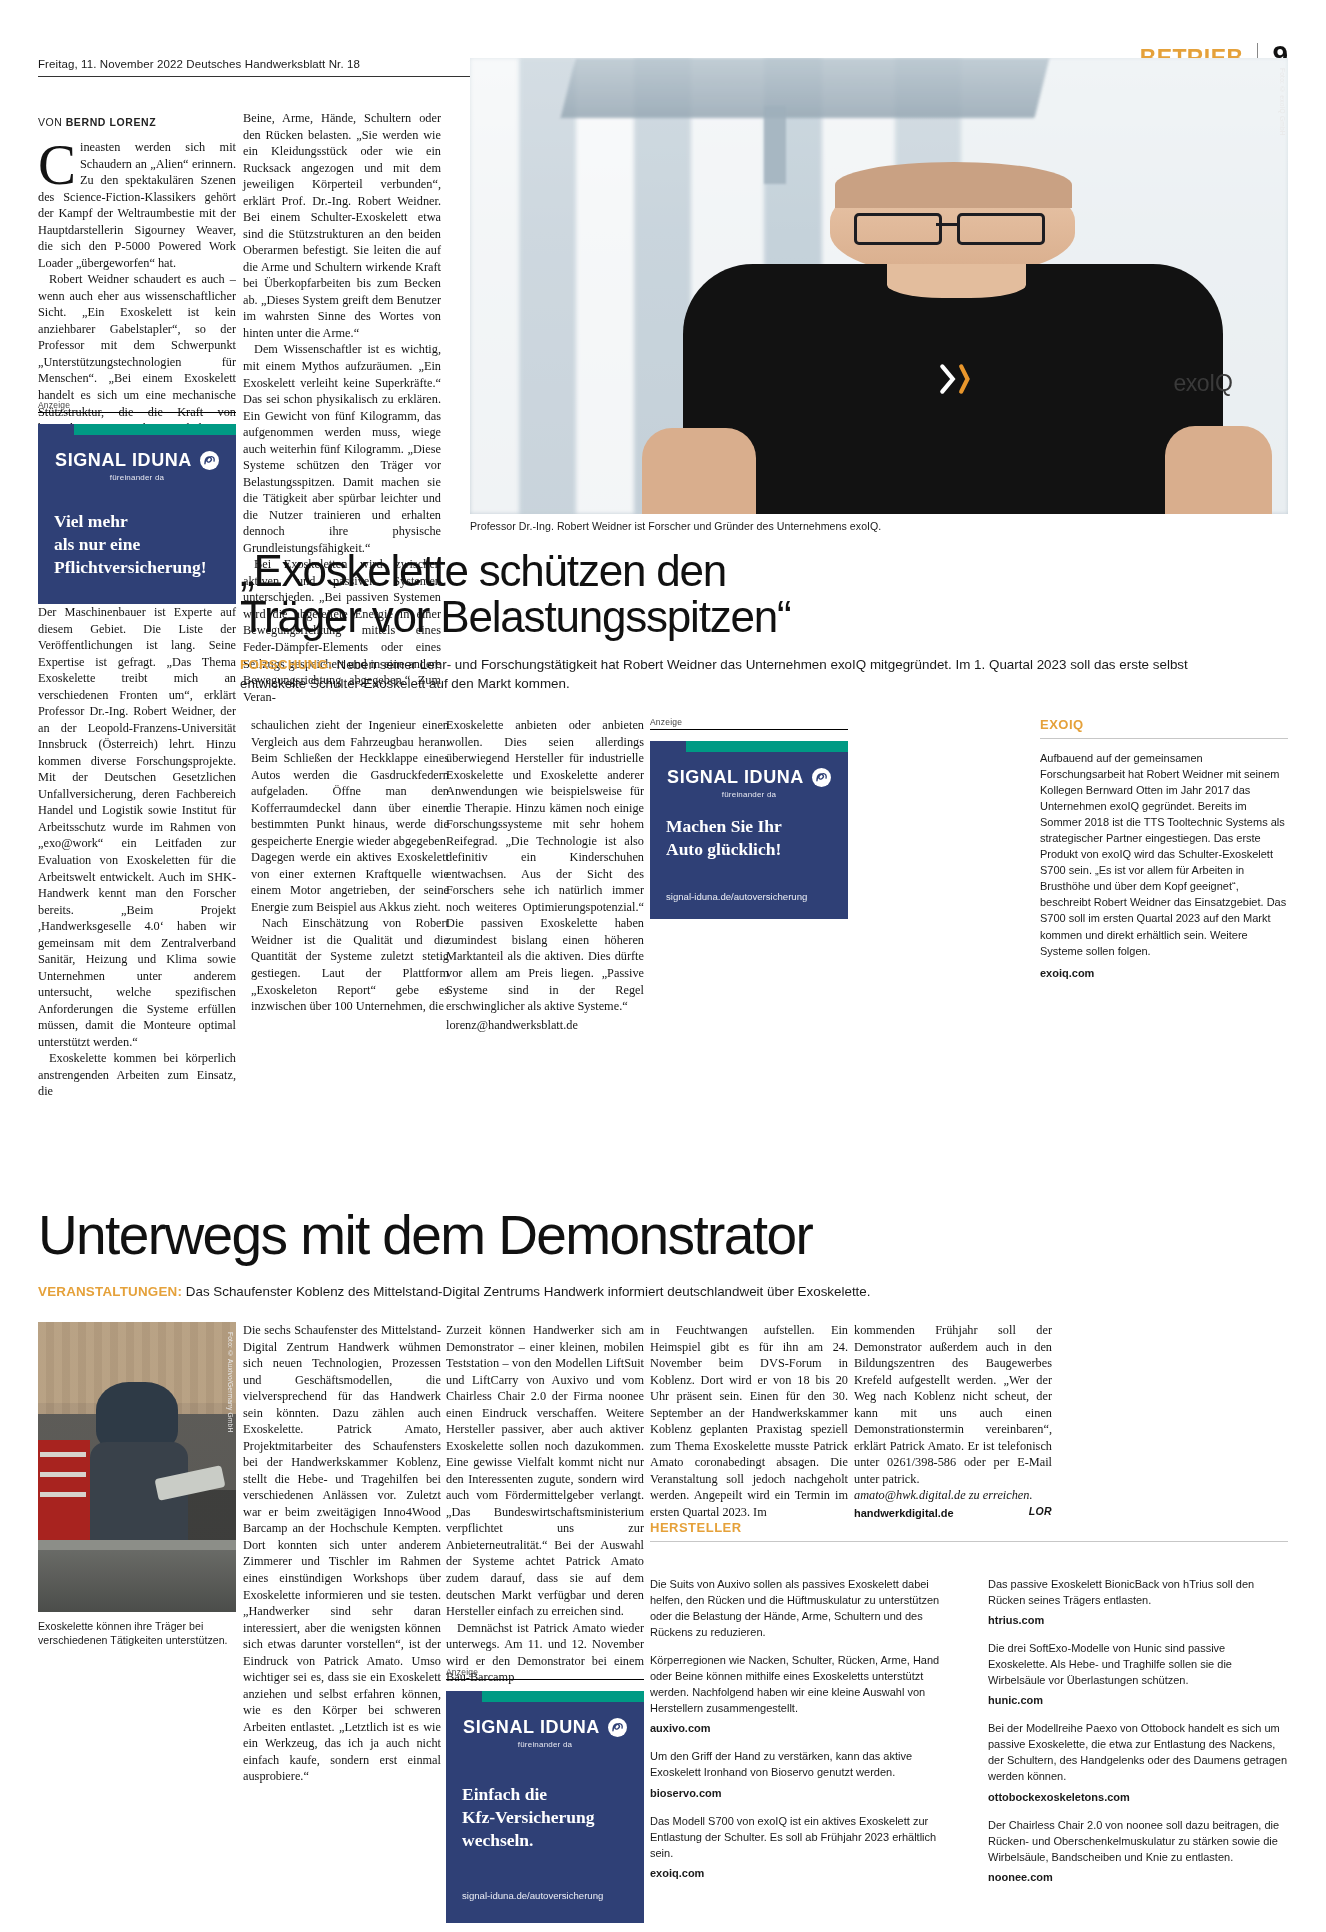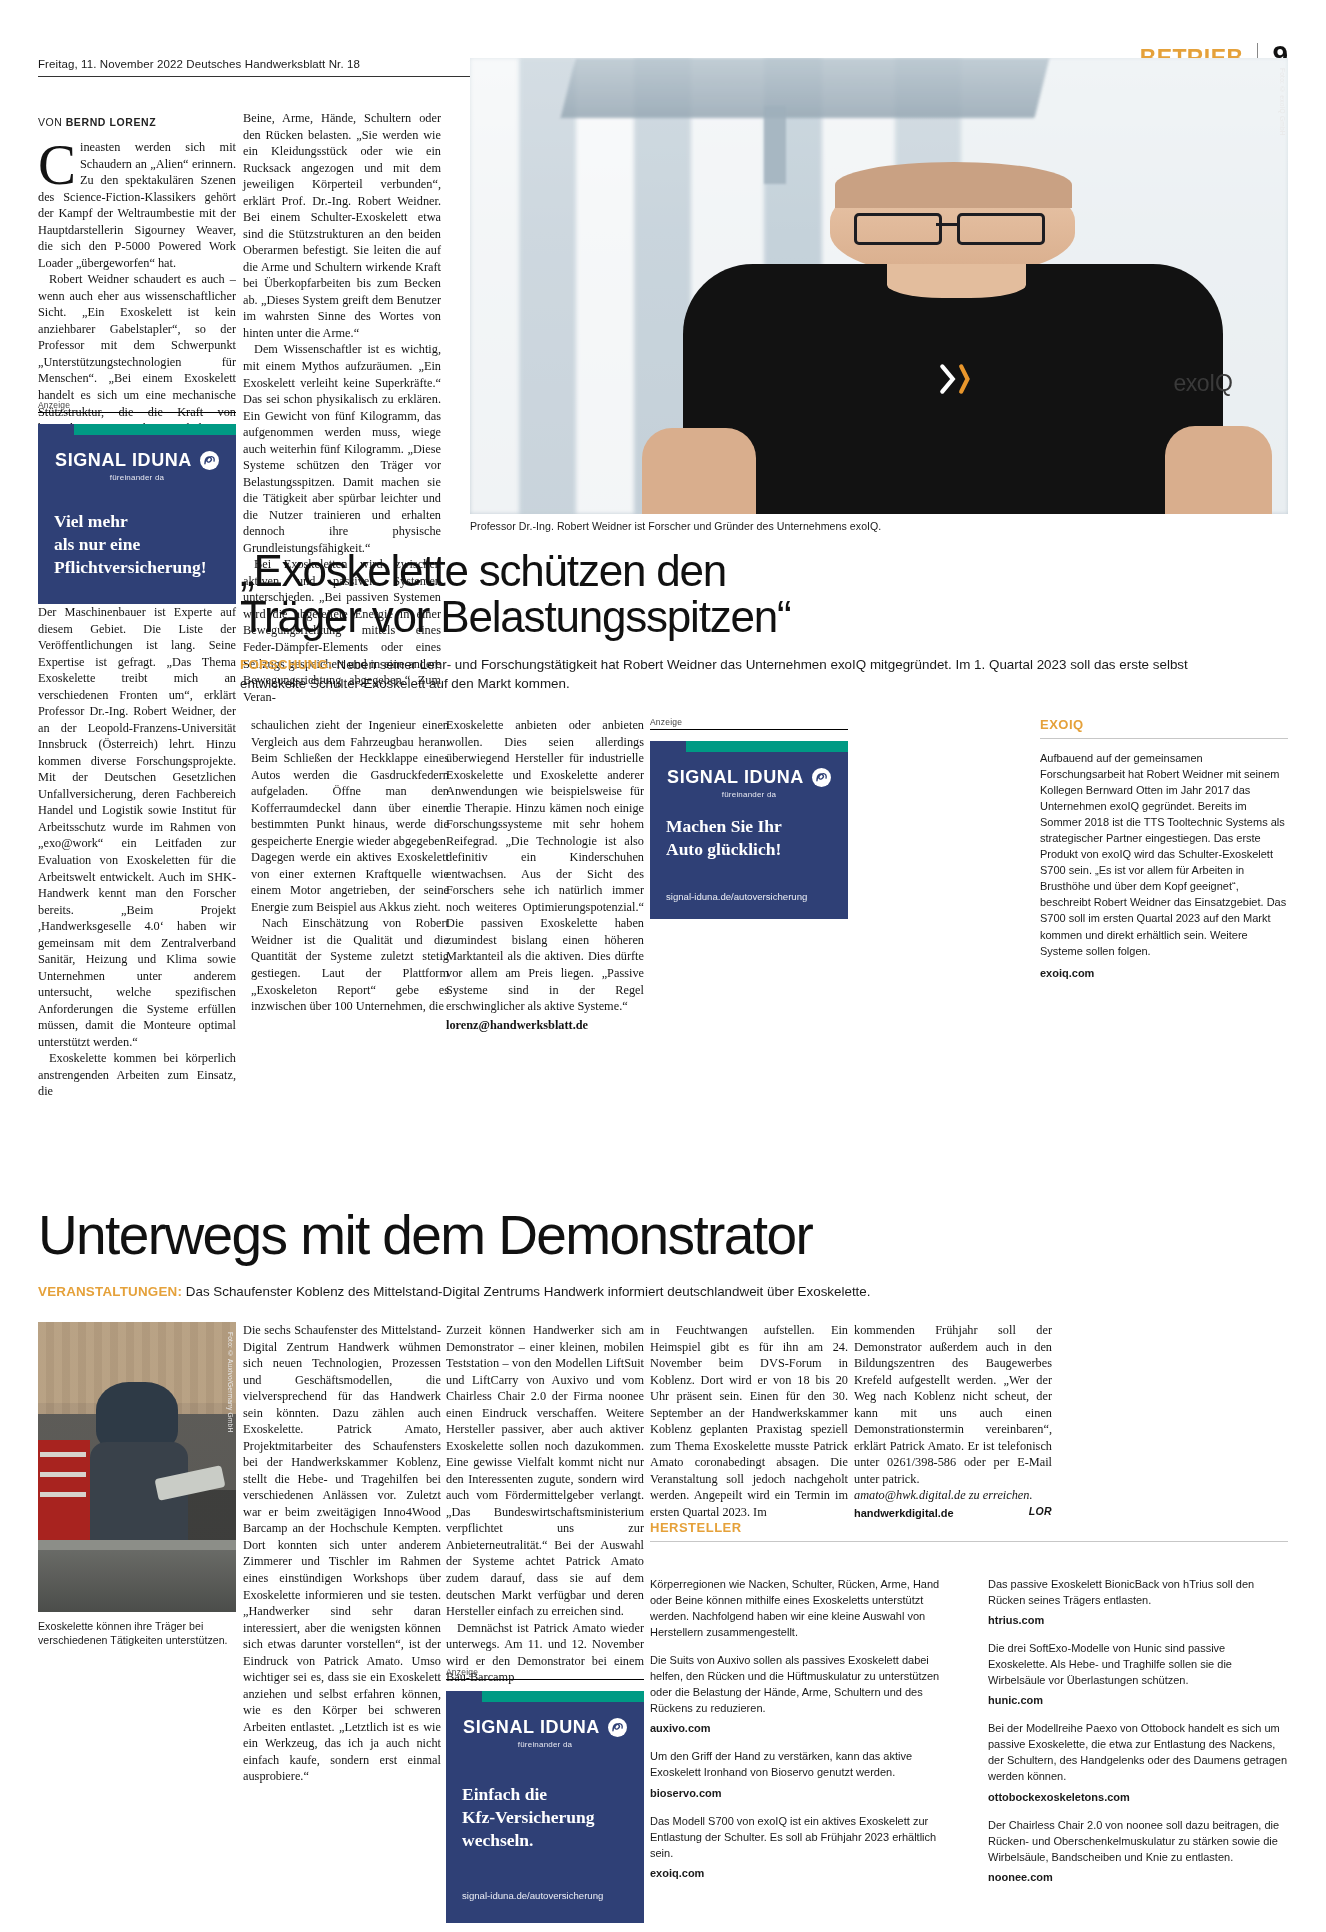--- a/index.html
+++ b/index.html
@@ -55,21 +55,21 @@
   .headline{font-family:"Liberation Sans",sans-serif;font-weight:normal;line-height:1.04;letter-spacing:-1.2px;color:#111;}
   .kicker{font-size:13.4px;line-height:1.42;color:#1a1a1a;}
   .kicker b{color:#e5a13a;font-weight:bold;letter-spacing:.2px;}
 
   
   .boxhead{font-size:13px;font-weight:bold;color:#e5a13a;letter-spacing:.5px;padding-bottom:6px;border-bottom:1.4px solid #c7c7c7;margin-bottom:11px;}
   .boxbody{font-size:11px;line-height:1.46;color:#1a1a1a;}
   .boxbody p{margin:0 0 12px 0;}
   .link{font-weight:bold;}
 
-  .contact{font-family:"Liberation Serif",serif;font-size:12.3px;font-weight:bold;}
+  .contact{font-family:"Liberation Serif",serif;font-size:12.3px;font-weight:normal;}
   .lor{font-weight:bold;font-size:10.5px;letter-spacing:.4px;}
 </style>
 </head>
 <body>
 
 <div class="page">
 
   <div class="masthead">
     <div class="masthead-row">
       <div class="masthead-left">Freitag, 11. November 2022  Deutsches Handwerksblatt  Nr. 18</div>
@@ -307,22 +307,22 @@
       </div>
       <div class="si-url" style="margin-top:38px;">signal-iduna.de/autoversicherung</div>
     </div>
   </div>
 
   <div style="position:absolute;left:650px;top:1520px;width:638px;">
     <div class="boxhead">HERSTELLER</div>
   </div>
 
   <div class="col boxbody" style="left:650px;top:1576px;width:300px;">
+    <p>Die Suits von Auxivo sollen als passives Exoskelett dabei helfen, den Rücken und die Hüftmuskulatur zu unterstützen oder die Belastung der Hände, Arme, Schultern und des Rückens zu reduzieren.</p>
     <p>Körperregionen wie Nacken, Schulter, Rücken, Arme, Hand oder Beine können mithilfe eines Exoskeletts unterstützt werden. Nachfolgend haben wir eine kleine Auswahl von Herstellern zusammengestellt.</p>
-    <p>Die Suits von Auxivo sollen als passives Exoskelett dabei helfen, den Rücken und die Hüftmuskulatur zu unterstützen oder die Belastung der Hände, Arme, Schultern und des Rückens zu reduzieren.</p>
     <p class="link" style="margin-top:-8px;">auxivo.com</p>
     <p>Um den Griff der Hand zu verstärken, kann das aktive Exoskelett Ironhand von Bioservo genutzt werden.</p>
     <p class="link" style="margin-top:-8px;">bioservo.com</p>
     <p>Das Modell S700 von exoIQ ist ein aktives Exoskelett zur Entlastung der Schulter. Es soll ab Frühjahr 2023 erhältlich sein.</p>
     <p class="link" style="margin-top:-8px;">exoiq.com</p>
   </div>
 
   <div class="col boxbody" style="left:988px;top:1576px;width:300px;">
     <p>Das passive Exoskelett BionicBack von hTrius soll den Rücken seines Trägers entlasten.</p>
     <p class="link" style="margin-top:-8px;">htrius.com</p>

